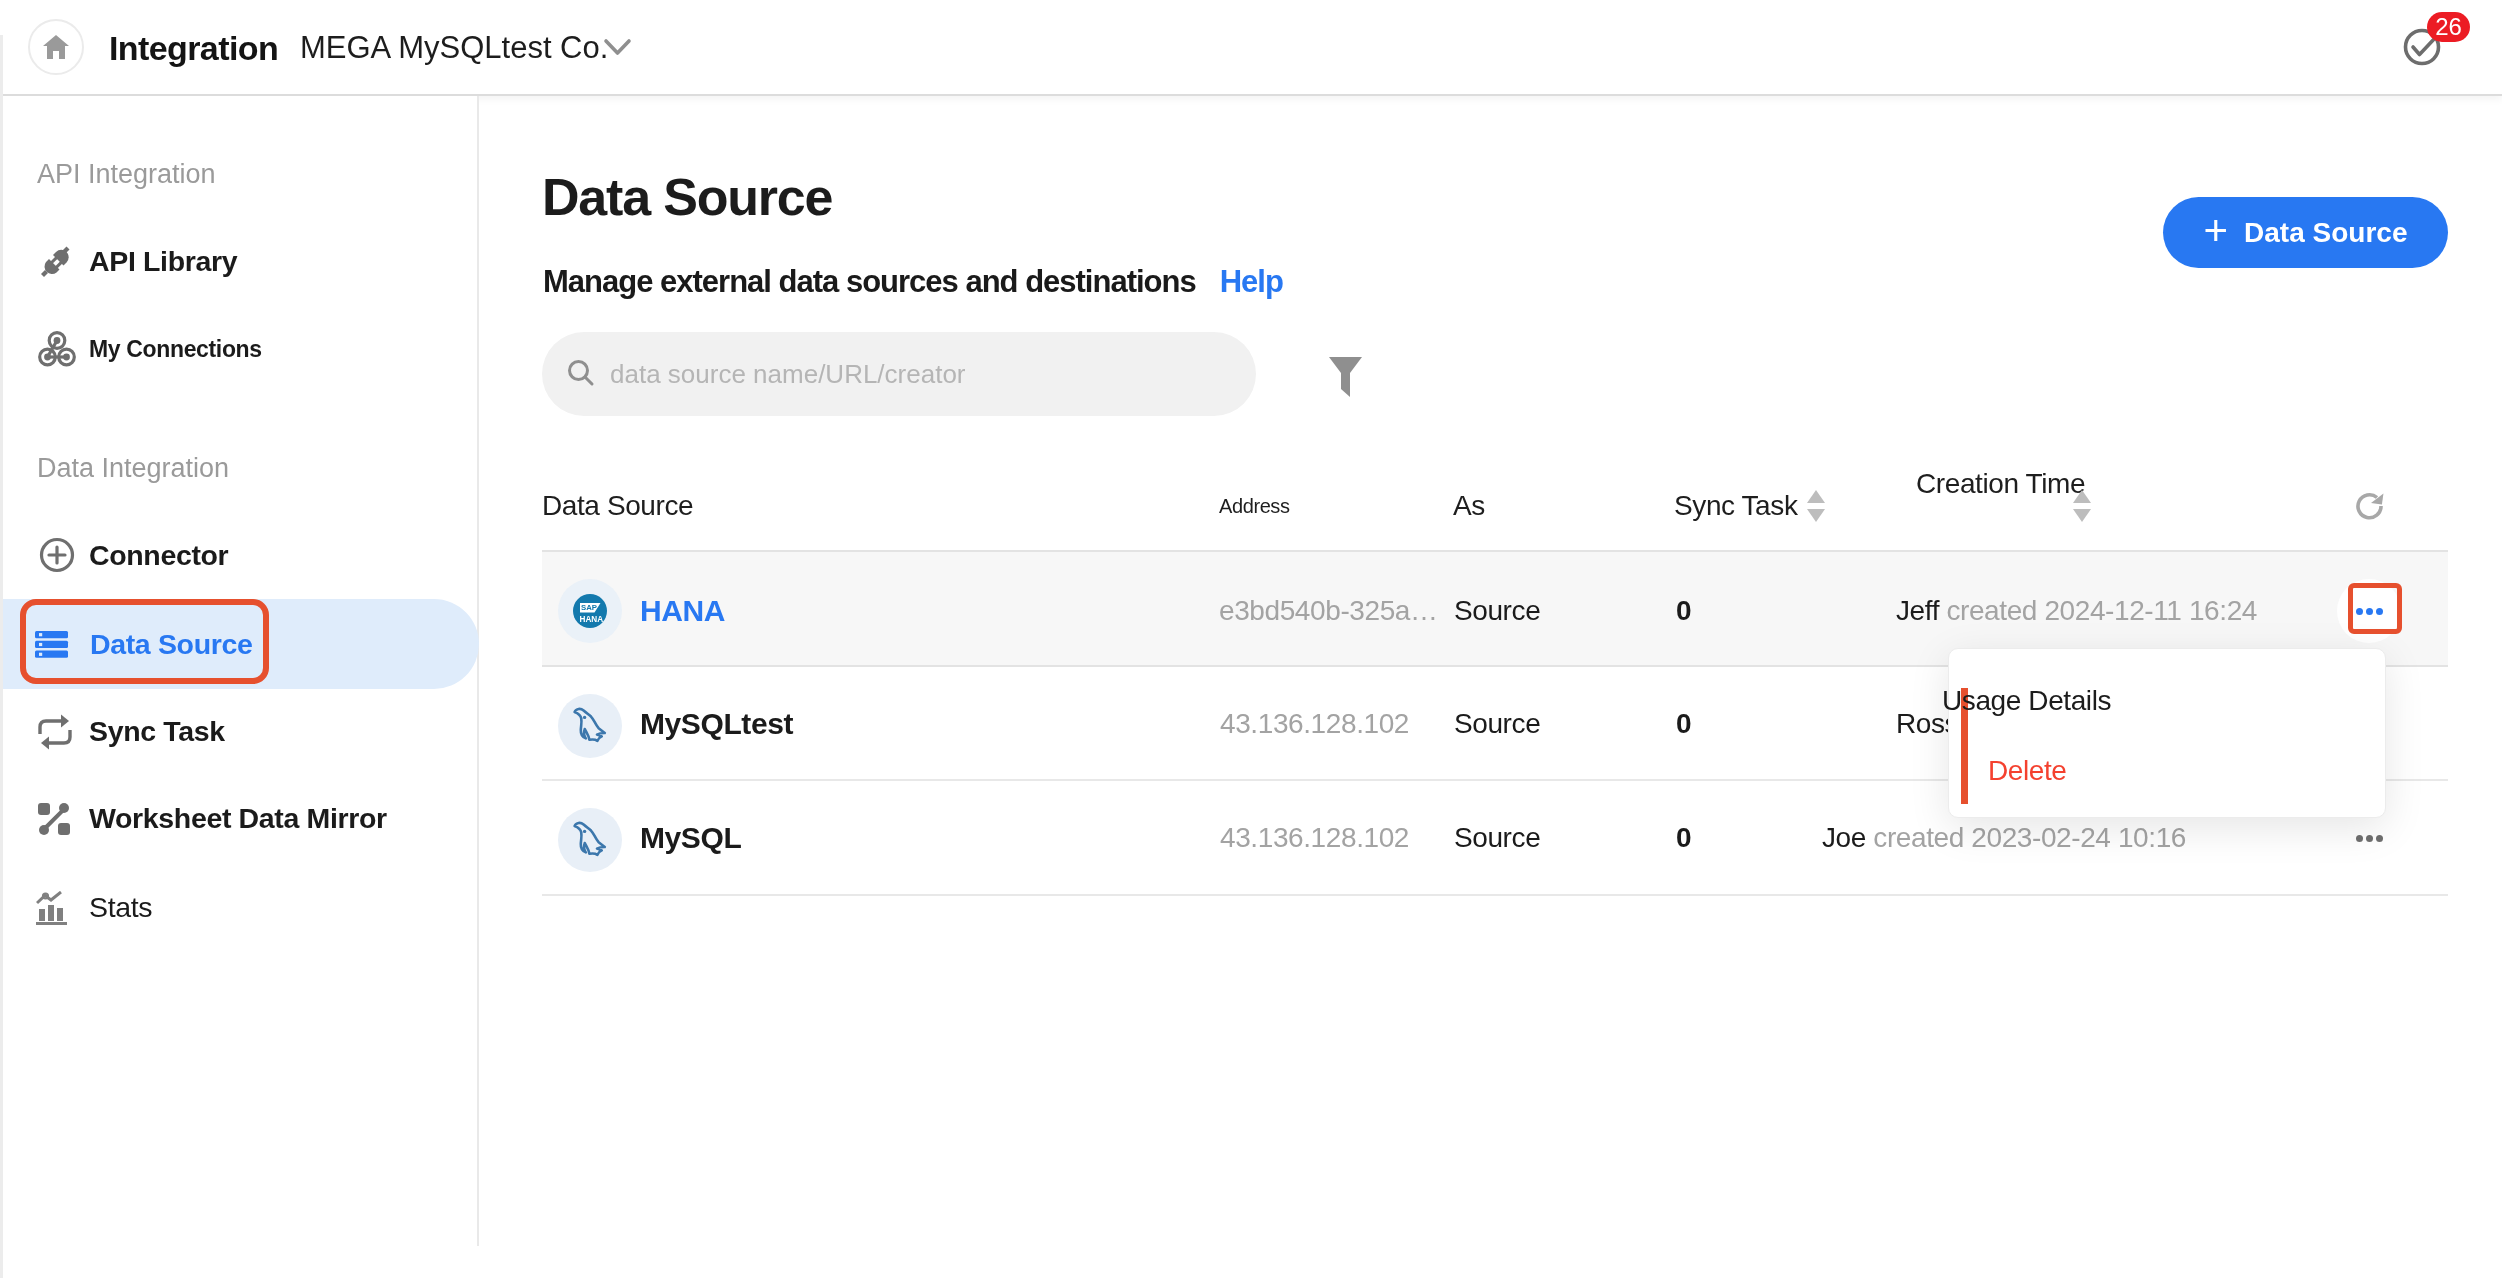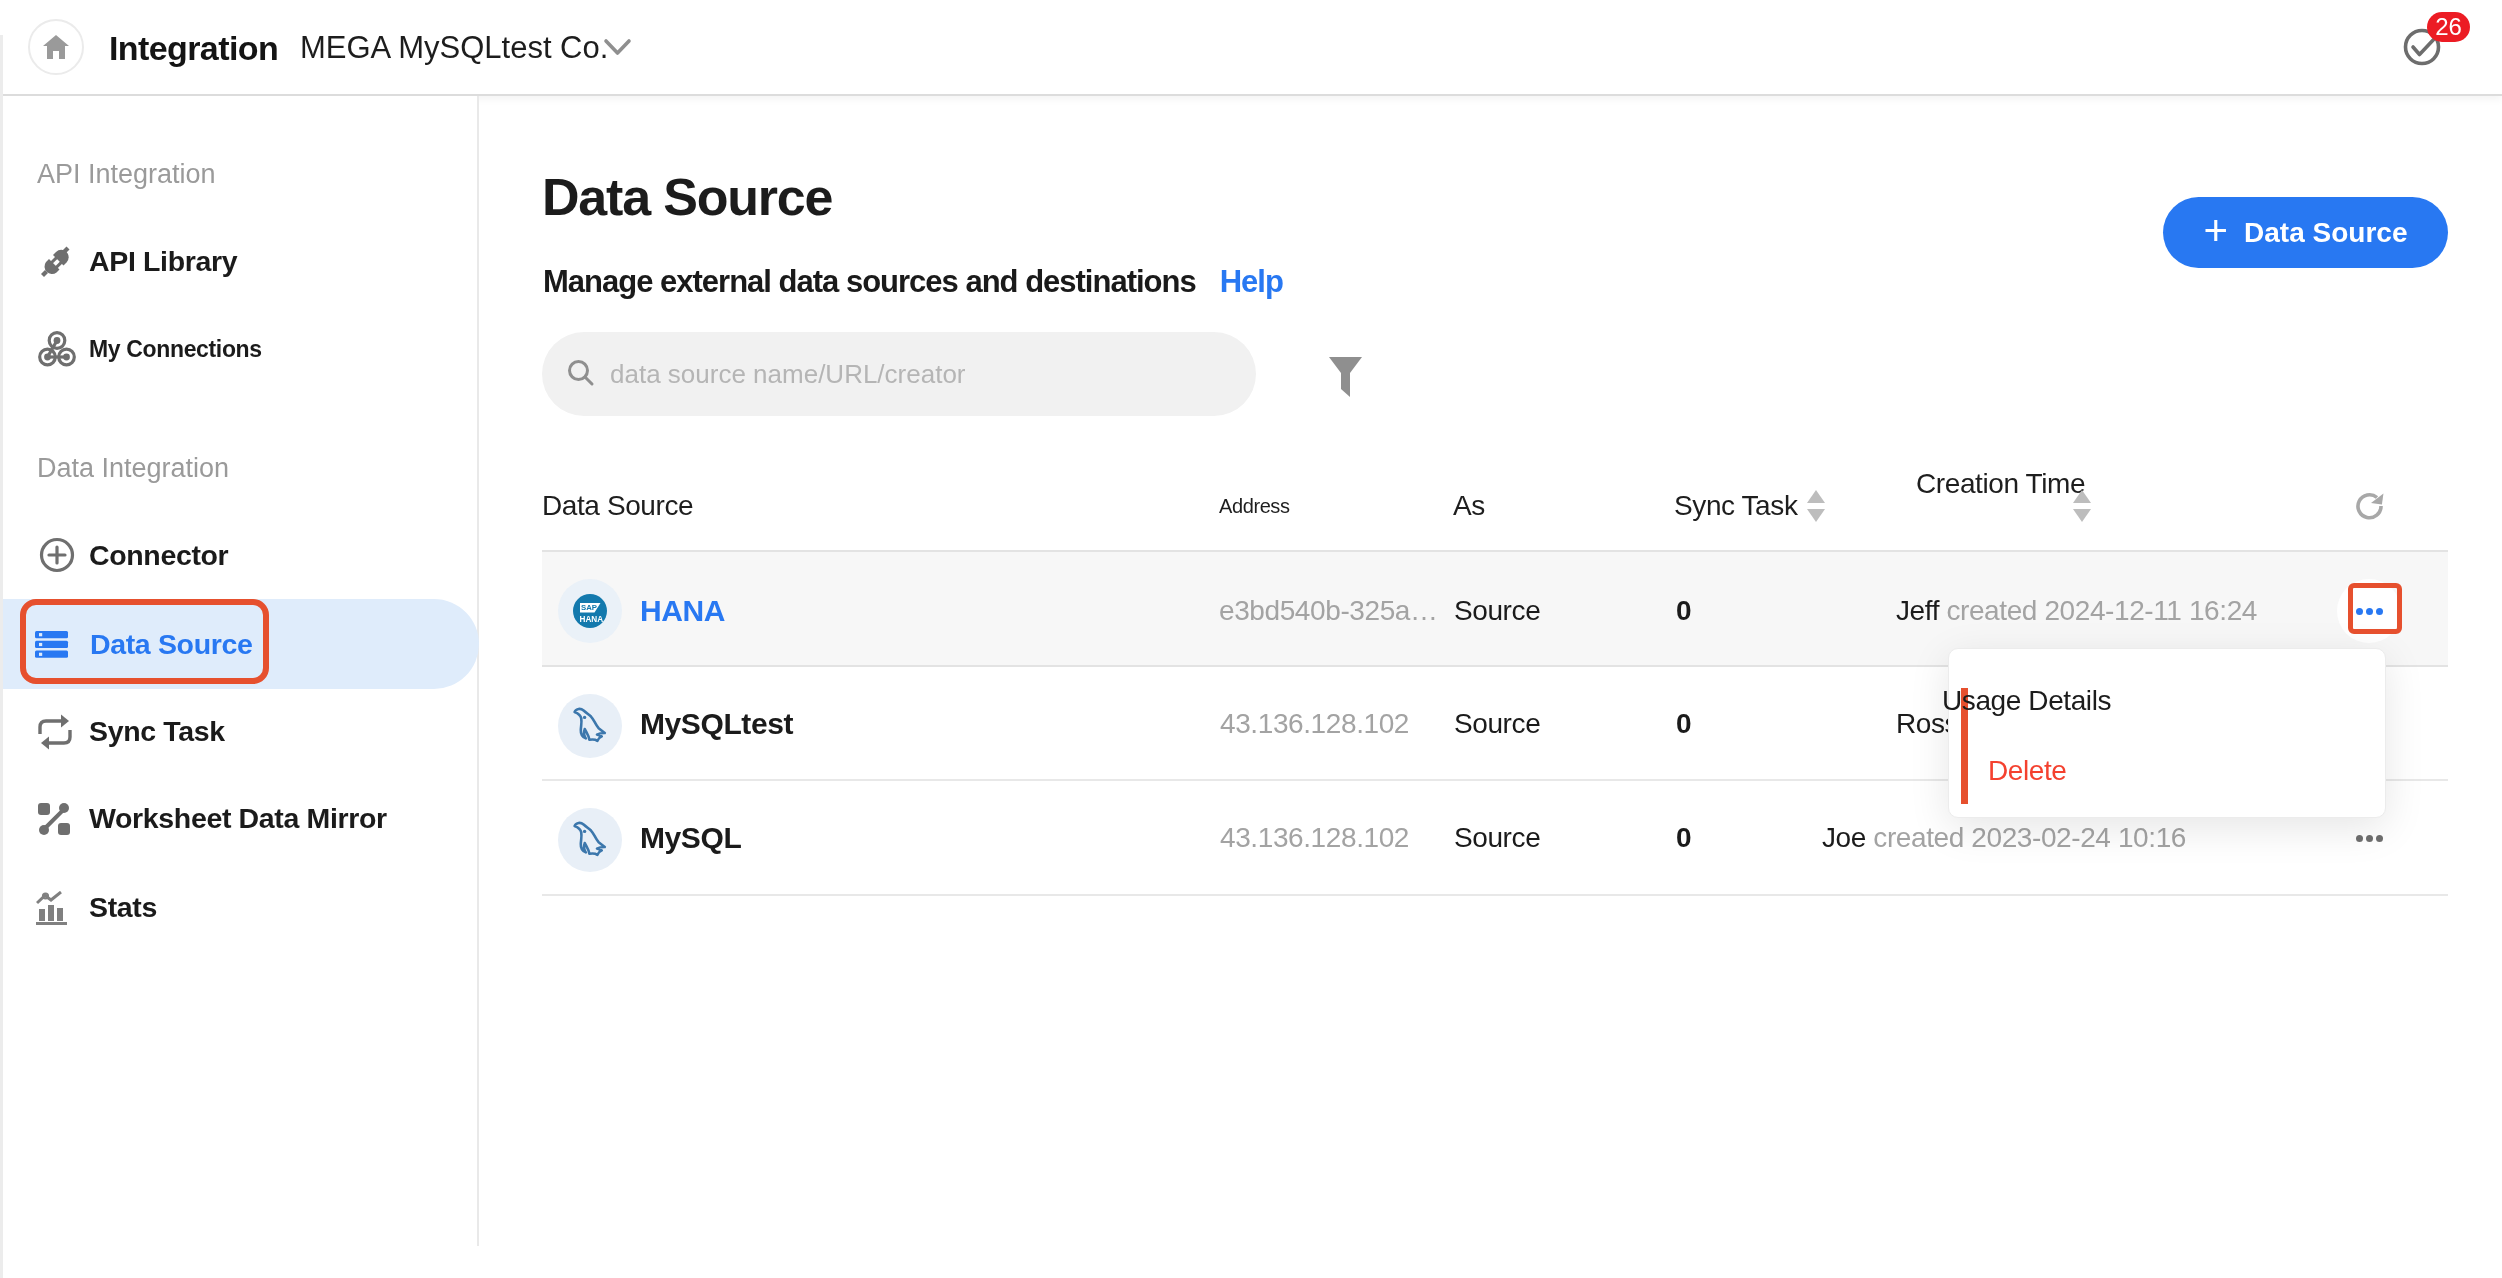--- a/index.html
+++ b/index.html
@@ -117,21 +117,21 @@
 <svg class="abs" style="left:36px;top:891px;" width="34" height="34" viewBox="0 0 34 34">
   <g fill="#808080">
     <rect x="3" y="18" width="6" height="12"></rect>
     <rect x="12" y="14" width="6" height="16"></rect>
     <rect x="21" y="17" width="6" height="13"></rect>
     <rect x="0" y="31" width="31" height="3"></rect>
   </g>
   <path d="M1 12 L9 4.5 L15 9 L25 1" fill="none" stroke="#808080" stroke-width="3"></path>
   <circle cx="9.5" cy="5" r="2.6" fill="none" stroke="#808080" stroke-width="2"></circle>
 </svg>
-<div class="ct" style="left:89px;top:887px;height:40px;font-size:28.5px;letter-spacing:-0.35px;font-weight:bold;color:#1b1b1b;">Stats</div>
+<div class="ct" style="left:89px;top:887px;height:40px;font-size:28.5px;letter-spacing:-0.35px;font-weight:normal;color:#1b1b1b;">Stats</div>
 
 <div class="ct" style="left:542px;top:167px;height:60px;font-size:52px;letter-spacing:-1.2px;font-weight:bold;color:#1c1c1c;">Data Source</div>
 <div class="ct" style="left:543px;top:262px;height:40px;font-size:31px;letter-spacing:-1px;color:#1a1a1a;font-weight:bold;">Manage external data sources and destinations<span style="color:#2878f2;margin-left:24px;">Help</span></div>
 
 <div class="abs" style="left:542px;top:332px;width:714px;height:84px;border-radius:42px;background:#f1f1f1;"></div>
 <svg class="abs" style="left:566px;top:358px;" width="30" height="30" viewBox="0 0 30 30">
   <circle cx="12.5" cy="12.5" r="9" fill="none" stroke="#8f8f8f" stroke-width="3"></circle>
   <line x1="19" y1="19" x2="26" y2="26" stroke="#8f8f8f" stroke-width="3" stroke-linecap="round"></line>
 </svg>
 <div class="ct" style="left:610px;top:354px;height:40px;font-size:26px;color:#b5b5b5;">data source name/URL/creator</div>

